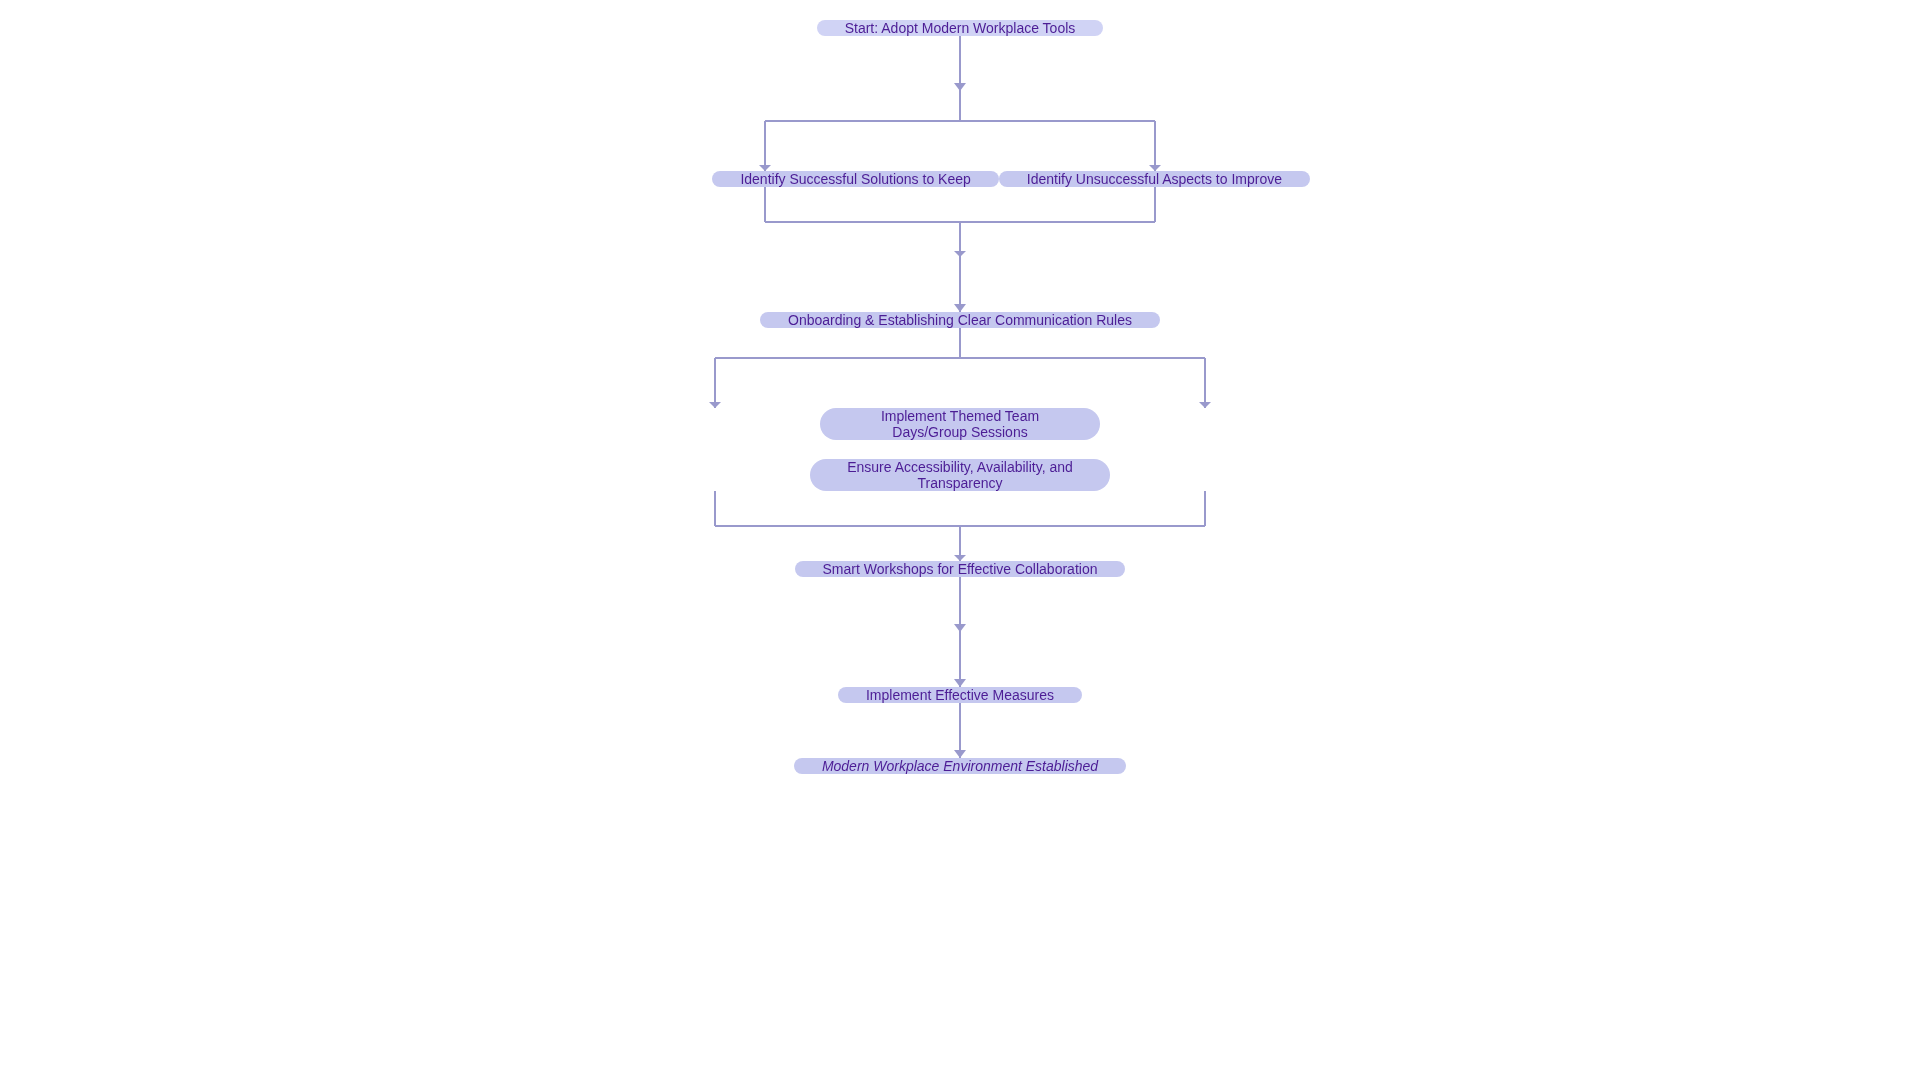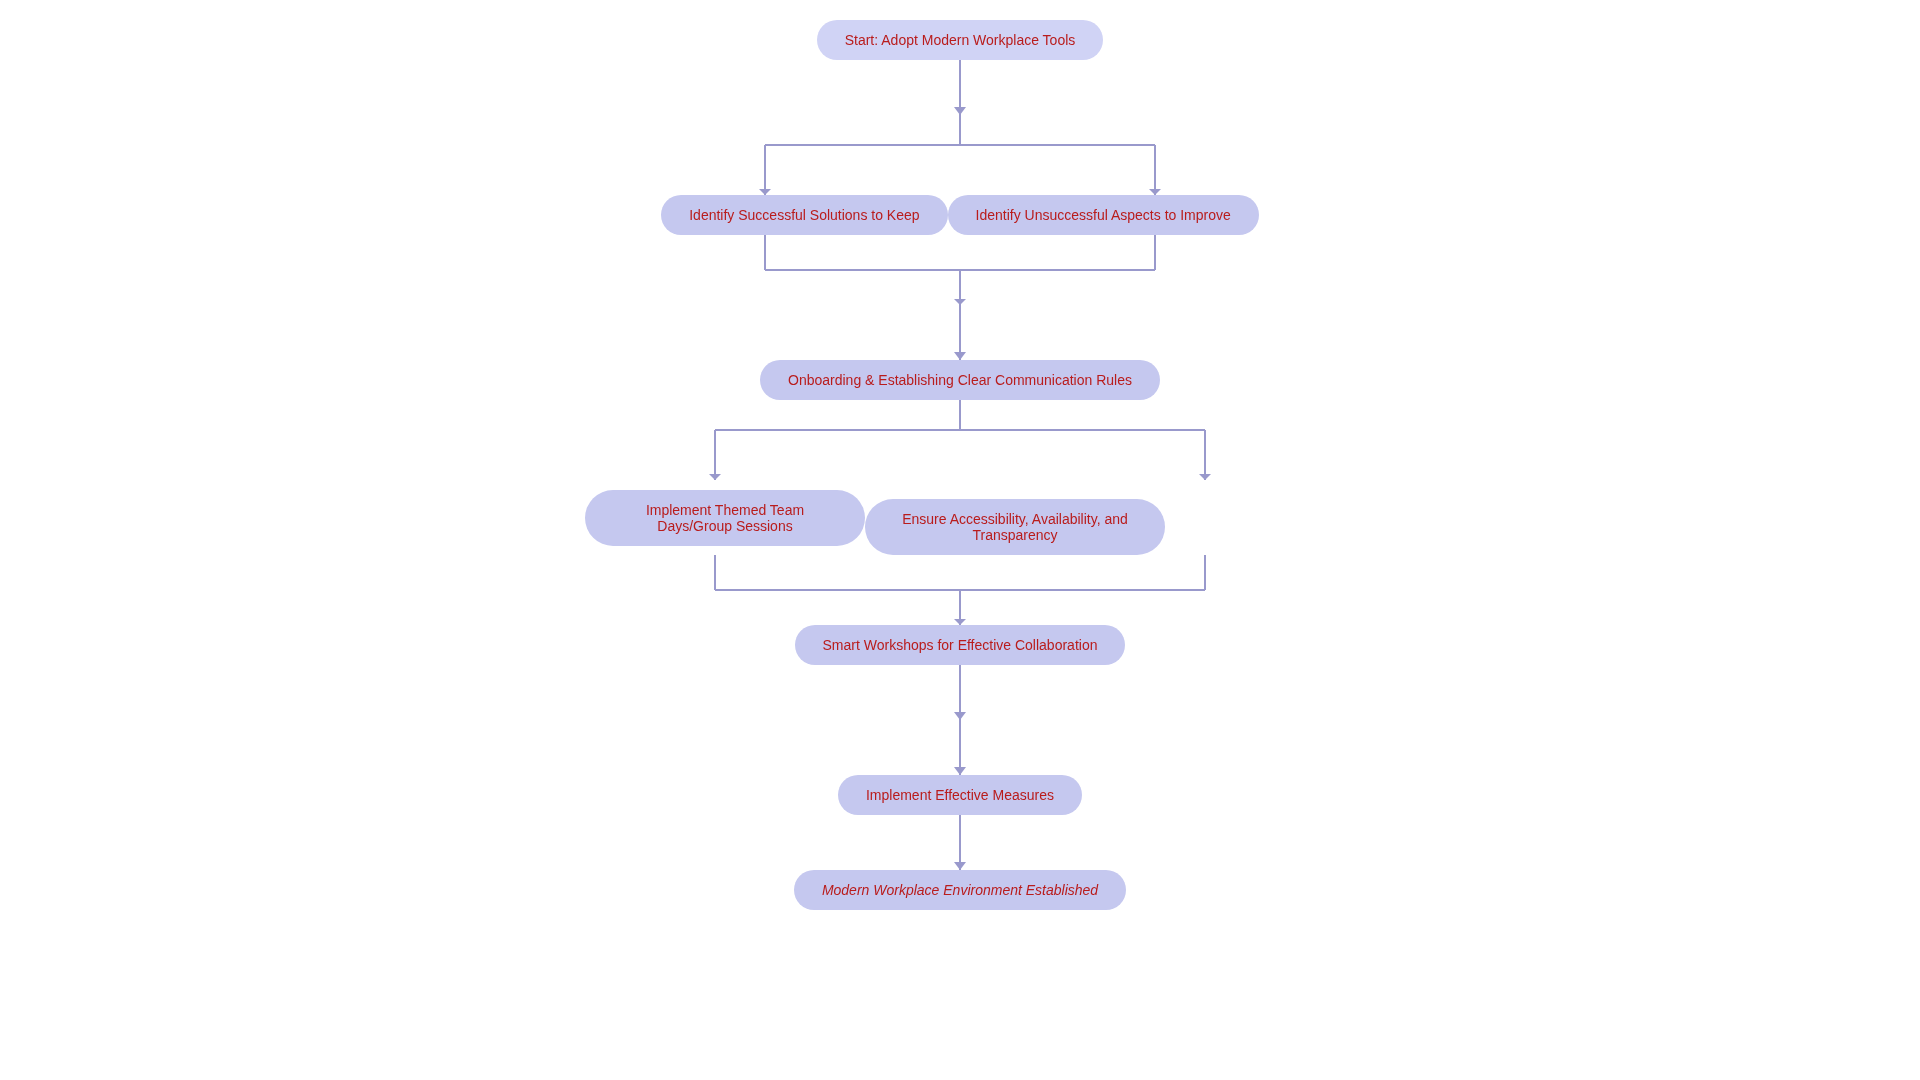--- a/index.html
+++ b/index.html
@@ -17,23 +17,23 @@
       display: flex;
       flex-direction: column;
       align-items: center;
       padding: 20px 0 40px 0;
       width: 100%;
       position: relative;
     }
     .node {
       background: #c5c8ef;
       border-radius: 50px;
-      padding: 12px 28px;
+      padding: 0 28px;
       font-size: 14px;
-      color: #b91c1c;
+      color: #4c1d95;
       text-align: center;
       white-space: nowrap;
       position: relative;
       z-index: 2;
     }
     .node-start {
       background: #d0d3f5;
     }
     .node-end {
       background: #c5c8ef;
@@ -77,21 +77,21 @@
       <line x1="155" y1="30" x2="155" y2="80" stroke="#9999cc" stroke-width="2"></line>
 
       <polygon points="149,74 161,74 155,80" fill="#9999cc"></polygon>
 
       <line x1="545" y1="30" x2="545" y2="80" stroke="#9999cc" stroke-width="2"></line>
 
       <polygon points="539,74 551,74 545,80" fill="#9999cc"></polygon>
     </svg>
   </div>
 
-  <div style="width:700px; display:flex; flex-direction:row; justify-content:center; align-items:center;">
+  <div style="width:700px; display:flex; flex-direction:row; justify-content:flex-end; align-items:center;">
     <div class="node">Identify Successful Solutions to Keep</div>
     <div class="node">Identify Unsuccessful Aspects to Improve</div>
   </div>
 
   <div style="position:relative; width:700px; height:70px;">
     <svg width="700" height="70" style="position:absolute;top:0;left:0;">
 
       <line x1="155" y1="0" x2="155" y2="35" stroke="#9999cc" stroke-width="2"></line>
 
       <line x1="545" y1="0" x2="545" y2="35" stroke="#9999cc" stroke-width="2"></line>
@@ -112,21 +112,21 @@
     <svg width="750" height="80" style="position:absolute;top:0;left:0;">
       <line x1="375" y1="0" x2="375" y2="30" stroke="#9999cc" stroke-width="2"></line>
       <line x1="130" y1="30" x2="620" y2="30" stroke="#9999cc" stroke-width="2"></line>
       <line x1="130" y1="30" x2="130" y2="80" stroke="#9999cc" stroke-width="2"></line>
       <polygon points="124,74 136,74 130,80" fill="#9999cc"></polygon>
       <line x1="620" y1="30" x2="620" y2="80" stroke="#9999cc" stroke-width="2"></line>
       <polygon points="614,74 626,74 620,80" fill="#9999cc"></polygon>
     </svg>
   </div>
 
-  <div style="width:750px; display:flex; justify-content:flex-start; align-items:center;">
+  <div style="width:750px; display:flex; flex-direction:column; justify-content:space-between; align-items:center;">
     <div class="node" style="max-width:280px; white-space:normal; text-align:center;">Implement Themed Team Days/Group Sessions</div>
     <div class="node" style="max-width:300px; white-space:normal; text-align:center;margin-top:19px;">Ensure Accessibility, Availability, and Transparency</div>
   </div>
 
   <div style="position:relative; width:750px; height:70px;">
     <svg width="750" height="70" style="position:absolute;top:0;left:0;">
       <line x1="130" y1="0" x2="130" y2="35" stroke="#9999cc" stroke-width="2"></line>
       <line x1="620" y1="0" x2="620" y2="35" stroke="#9999cc" stroke-width="2"></line>
       <line x1="130" y1="35" x2="620" y2="35" stroke="#9999cc" stroke-width="2"></line>
       <line x1="375" y1="35" x2="375" y2="70" stroke="#9999cc" stroke-width="2"></line>

